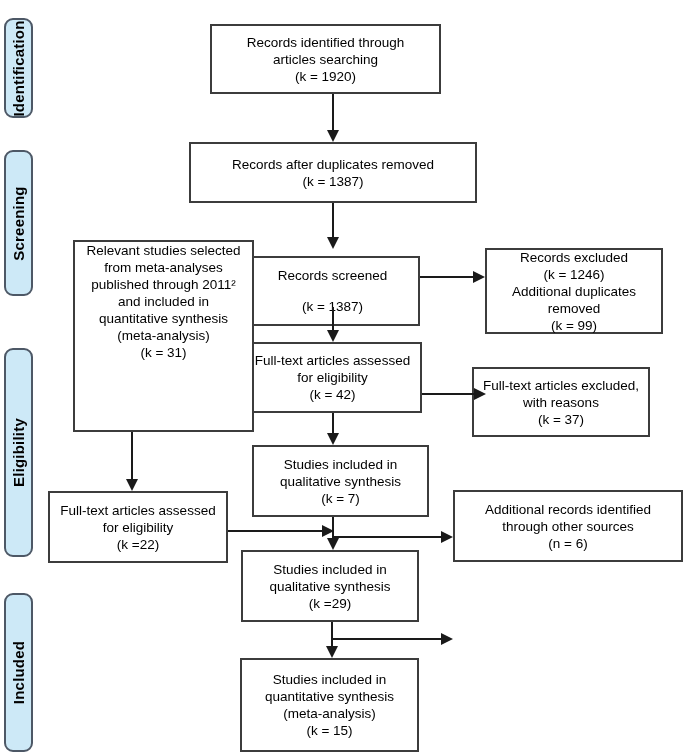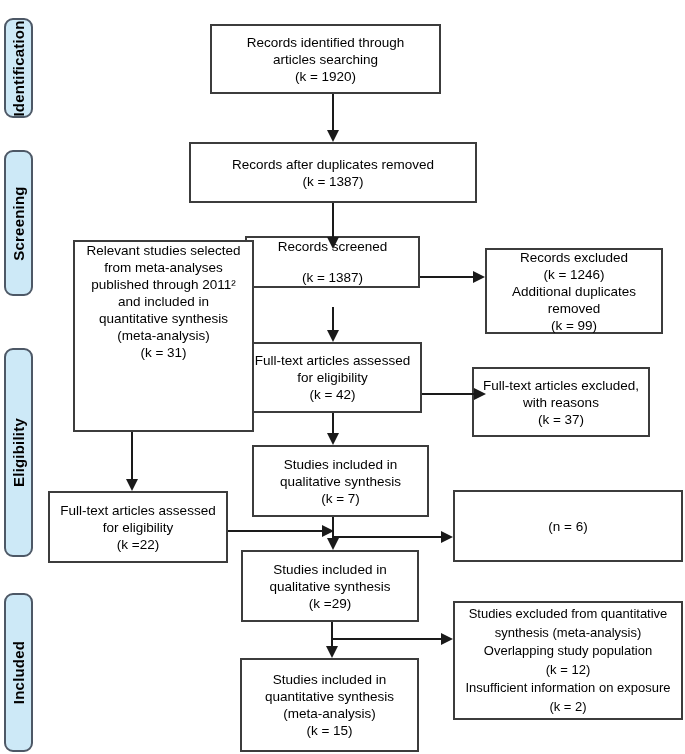--- a/index.html
+++ b/index.html
@@ -74,21 +74,21 @@
     <div class="ln">Records identified through</div>
     <div class="ln">articles searching</div>
     <div class="ln">(k = 1920)</div>
   </div>
 
   <div class="box" style="left:189px;top:142px;width:288px;height:61px;">
     <div class="ln">Records after duplicates removed</div>
     <div class="ln">(k = 1387)</div>
   </div>
 
-  <div class="box" style="left:245px;top:236px;width:175px;height:52px;gap:14px;">
+  <div class="box" style="left:245px;top:256px;width:175px;height:70px;gap:14px;">
     <div class="ln">Records screened</div>
     <div class="ln">(k = 1387)</div>
   </div>
 
   <div class="box" style="left:485px;top:248px;width:178px;height:86px;">
     <div class="ln">Records excluded</div>
     <div class="ln">(k = 1246)</div>
     <div class="ln">Additional duplicates</div>
     <div class="ln">removed</div>
     <div class="ln">(k = 99)</div>
@@ -122,37 +122,31 @@
     <div class="ln">(k = 7)</div>
   </div>
 
   <div class="box" style="left:48px;top:491px;width:180px;height:72px;">
     <div class="ln">Full-text articles assessed</div>
     <div class="ln">for eligibility</div>
     <div class="ln">(k =22)</div>
   </div>
 
   <div class="box" style="left:453px;top:490px;width:230px;height:72px;">
+    <div class="ln">Additional records identified</div>
+    <div class="ln">through other sources</div>
     <div class="ln">(n = 6)</div>
   </div>
 
   <div class="box" style="left:241px;top:550px;width:178px;height:72px;">
     <div class="ln">Studies included in</div>
     <div class="ln">qualitative synthesis</div>
     <div class="ln">(k =29)</div>
   </div>
 
-  <div class="box" id="box-studies-excluded-quant" style="left:453px;top:601px;width:230px;height:119px;">
-    <div class="ln">Studies excluded from quantitative</div>
-    <div class="ln">synthesis (meta-analysis)</div>
-    <div class="ln">Overlapping study population</div>
-    <div class="ln">(k = 12)</div>
-    <div class="ln">Insufficient information on exposure</div>
-    <div class="ln">(k = 2)</div>
-  </div>
 
   <div class="box" style="left:240px;top:658px;width:179px;height:94px;">
     <div class="ln">Studies included in</div>
     <div class="ln">quantitative synthesis</div>
     <div class="ln">(meta-analysis)</div>
     <div class="ln">(k = 15)</div>
   </div>
 
   <div class="vline" style="left:332px;top:94px;height:38px;"></div>
   <div class="head-down" style="left:327px;top:130px;"></div>

